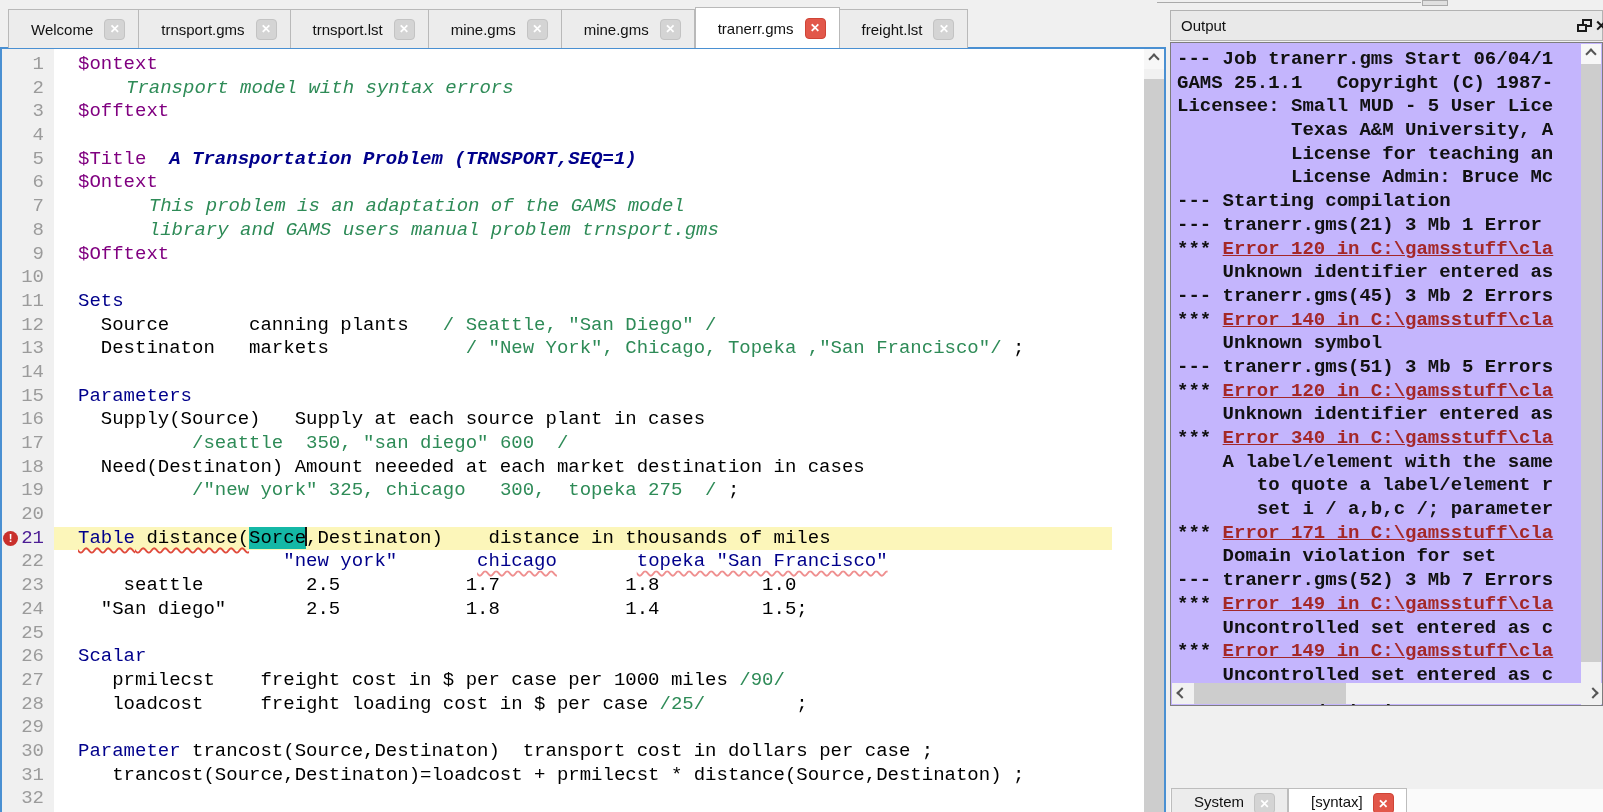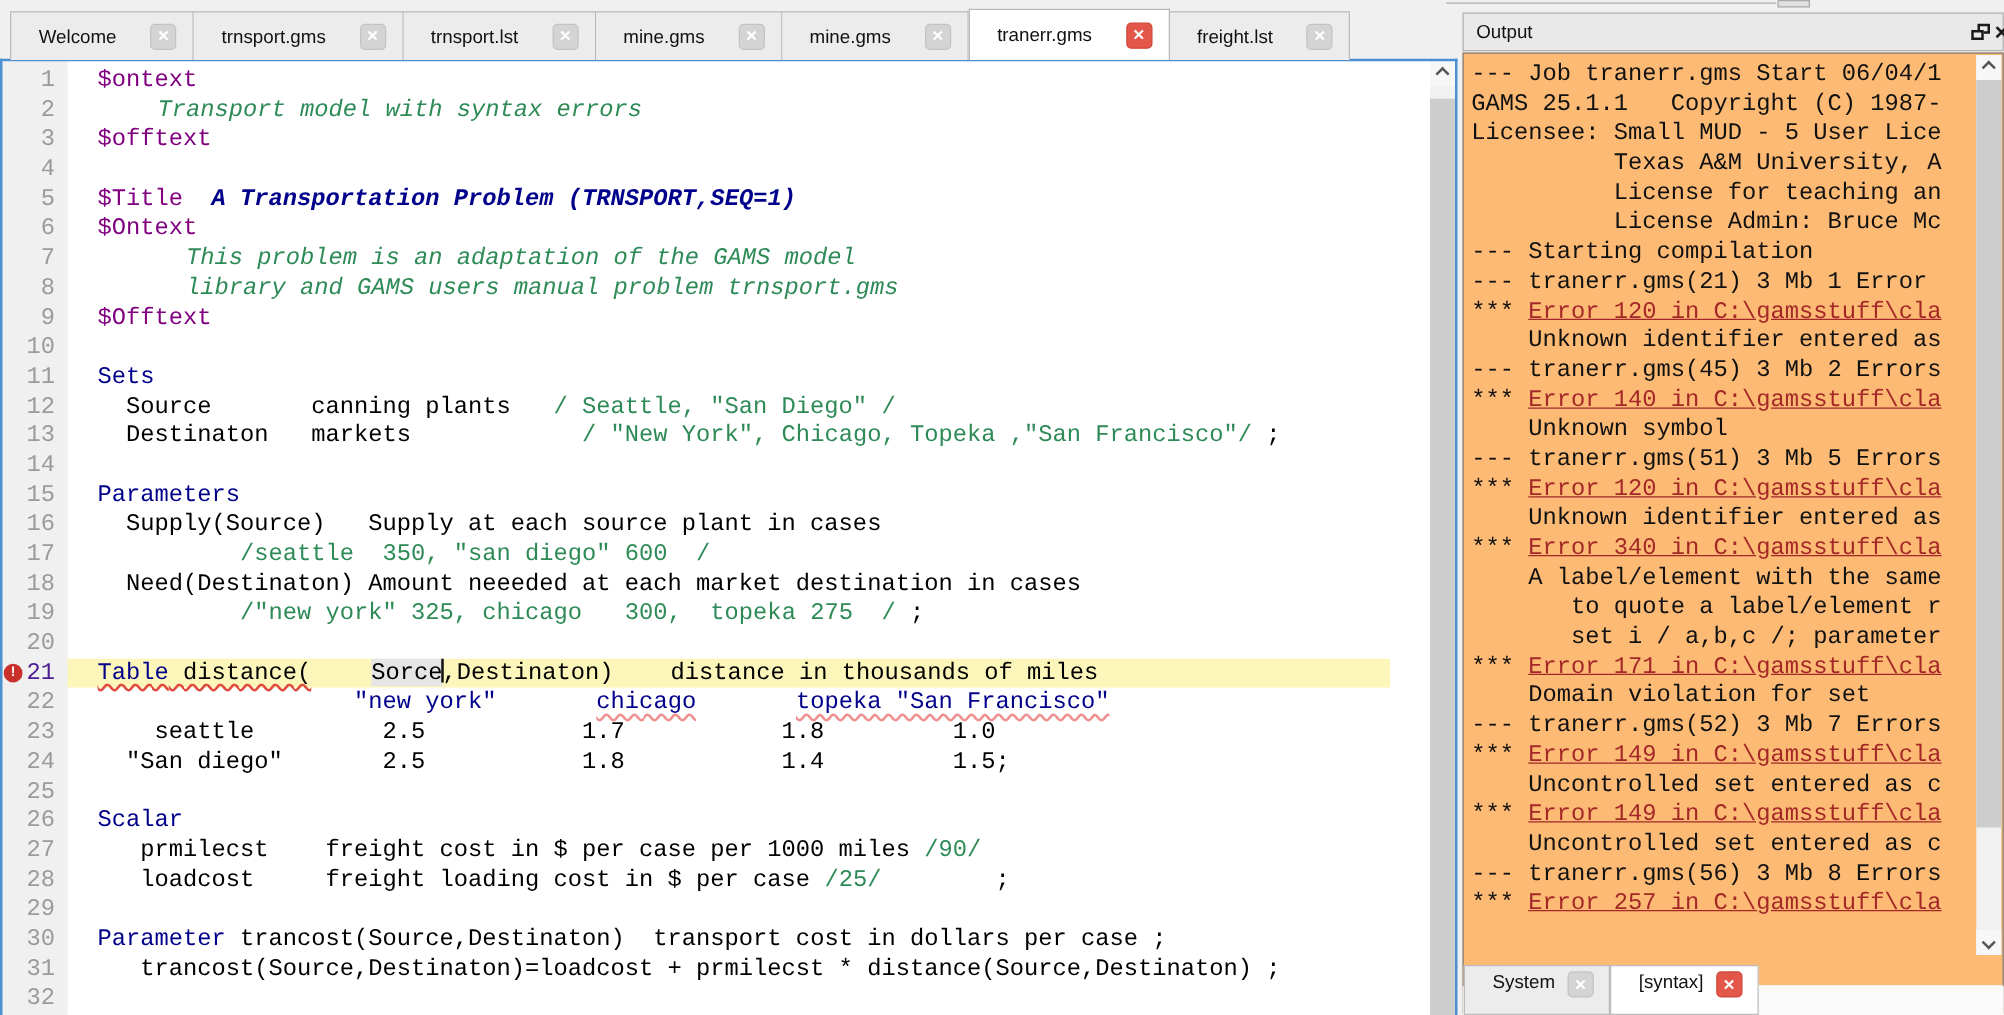--- a/index.html
+++ b/index.html
@@ -3,21 +3,21 @@
 <meta charset="utf-8">
 <style>
   * { margin:0; padding:0; box-sizing:border-box; }
   html,body { width:1603px; height:812px; overflow:hidden; background:#f0f0f0;
               font-family:"Liberation Sans", sans-serif; }
 
   
   #tabbar { position:absolute; left:8px; top:7px; height:41px; display:flex; align-items:flex-end; z-index:6; }
   .tab { height:39px; display:flex; align-items:center; padding:0 13px 0 22px;
          background:#ececec; border:1px solid #b9b9b9; border-bottom:none;
-         font-size:15px; color:#111; white-space:nowrap;gap:16px; }
+         font-size:15px; color:#111; white-space:nowrap; }
   .tab + .tab { border-left:none; }
   .tab.active { background:#ffffff; height:41px; border-left:1px solid #b9b9b9; z-index:7; }
   .tlabel { margin-right:11px; }
   .closebtn { width:21px; height:21px; border-radius:4px; background:#d4d4d4; border:1px solid #c3c3c3;
               color:#ffffff; font-size:12px; font-weight:bold; display:flex; align-items:center; justify-content:center; }
   .closebtn.red { background:#e2574a; border-color:#cf4436; }
 
   
   #focus-frame { position:absolute; left:0; top:47px; width:1166px; height:765px;
                  border:2px solid #4a90d2; border-bottom:none; pointer-events:none; z-index:5; }
@@ -33,21 +33,21 @@
   .ltext { flex:0 0 auto; padding-left:24px; }
   .cline.hl .ltext { background:#fcf6ba; width:1058px; }
 
   .pln { color:#000000; }
   .dir { color:#800080; }
   .com { color:#2e8b57; font-style:italic;margin-left:48px; }
   .ttl { color:#00008b; font-weight:bold; font-style:italic; }
   .kw  { color:#00008b; font-weight:normal; }
   .set { color:#2e8b57; }
   .idb { color:#00008b; }
-  .sel { background:#e5e5e5;margin-left:48px; }
+  .sel { background:#14b8a6; }
   .wavy  { text-decoration:underline; text-decoration-style:wavy; text-decoration-color:#e04b3c;
            text-decoration-thickness:2px; text-underline-offset:4px; text-decoration-skip-ink:none; }
   .wavy2 { text-decoration:underline; text-decoration-style:wavy; text-decoration-color:#ef8f8f;
            text-decoration-thickness:2px; text-underline-offset:4px; text-decoration-skip-ink:none; }
   .caret { display:inline-block; width:2px; height:19px; background:#111; vertical-align:middle; margin:0 -1px 3px -1px; }
   .err-badge { position:absolute; left:1px; top:4px; width:15px; height:15px; border-radius:50%;
                background:#c9302c; color:#fff; font:bold 11px/15px "Liberation Sans",sans-serif;
                text-align:center; z-index:3; }
 
   
@@ -67,36 +67,36 @@
   #out-topbox  { position:absolute; left:1422px; top:0; width:26px; height:6px; background:#e0e0e0; border:1px solid #aaaaaa; }
 
   #out-header { position:absolute; left:1170px; top:10px; width:433px; height:31px;
                 background:#e9e9e9; border:1px solid #b2b2b2; display:flex; align-items:center;
                 padding:0 10px; font-size:15px; color:#111; }
   .restore { position:relative; width:15px; height:13px; margin-left:auto; }
   .restore .r1 { position:absolute; right:0; top:0; width:10px; height:8px; border:2px solid #1a1a1a; }
   .restore .r2 { position:absolute; left:0; bottom:0; width:10px; height:8px; border:2px solid #1a1a1a; background:#e9e9e9; }
   .partial-x { position:absolute; left:424px; top:6px; font-size:15px; font-weight:bold; color:#1a1a1a; }
 
-  #log-box { position:absolute; left:1170px; top:42px; width:433px; height:769px;
-             background:#fdba74; border:1px solid #7e7e7e; overflow:hidden; }
+  #log-box { position:absolute; left:1170px; top:42px; width:433px; height:664px;
+             background:#c4b5fd; border:1px solid #7e7e7e; overflow:hidden;font-weight:bold; }
   #log { position:absolute; left:6px; top:5px;
          font-family:"Liberation Mono","DejaVu Sans Mono",monospace; font-size:19px; line-height:23.7px;
          white-space:pre; color:#111; }
   .logline { height:23.7px; }
   .err { color:#a42828; text-decoration:underline; }
 
   #log-vscroll { position:absolute; right:1px; top:1px; width:20px; height:720px; }
   #log-vthumb  { position:absolute; left:0; top:20px; width:20px; height:598px; background:#cdcdcd; }
   #log-hscroll { position:absolute; left:1px; bottom:1px; width:431px; height:21px; }
   #log-hthumb  { position:absolute; left:22px; top:0; width:152px; height:21px; background:#cdcdcd; }
 
   
   #bot-backdrop { position:absolute; left:1170px; top:789px; width:433px; height:23px; background:#fafafa; }
-  #bot-tabs { position:absolute; left:1171px; top:772px; height:22px; display:flex; }
+  #bot-tabs { position:absolute; left:1171px; top:788px; height:22px; display:flex; }
   .btab { height:40px; display:flex; align-items:flex-start; padding:4px 12px 0 22px;
           background:#ececec; border:1px solid #bdbdbd; font-size:15px; color:#111; white-space:nowrap; }
   .btab.active { background:#ffffff; }
   .btab .tlabel { margin-right:10px; }
 </style>
 </head>
 <body>
 
 <div id="tabbar">
     <div class="tab">

